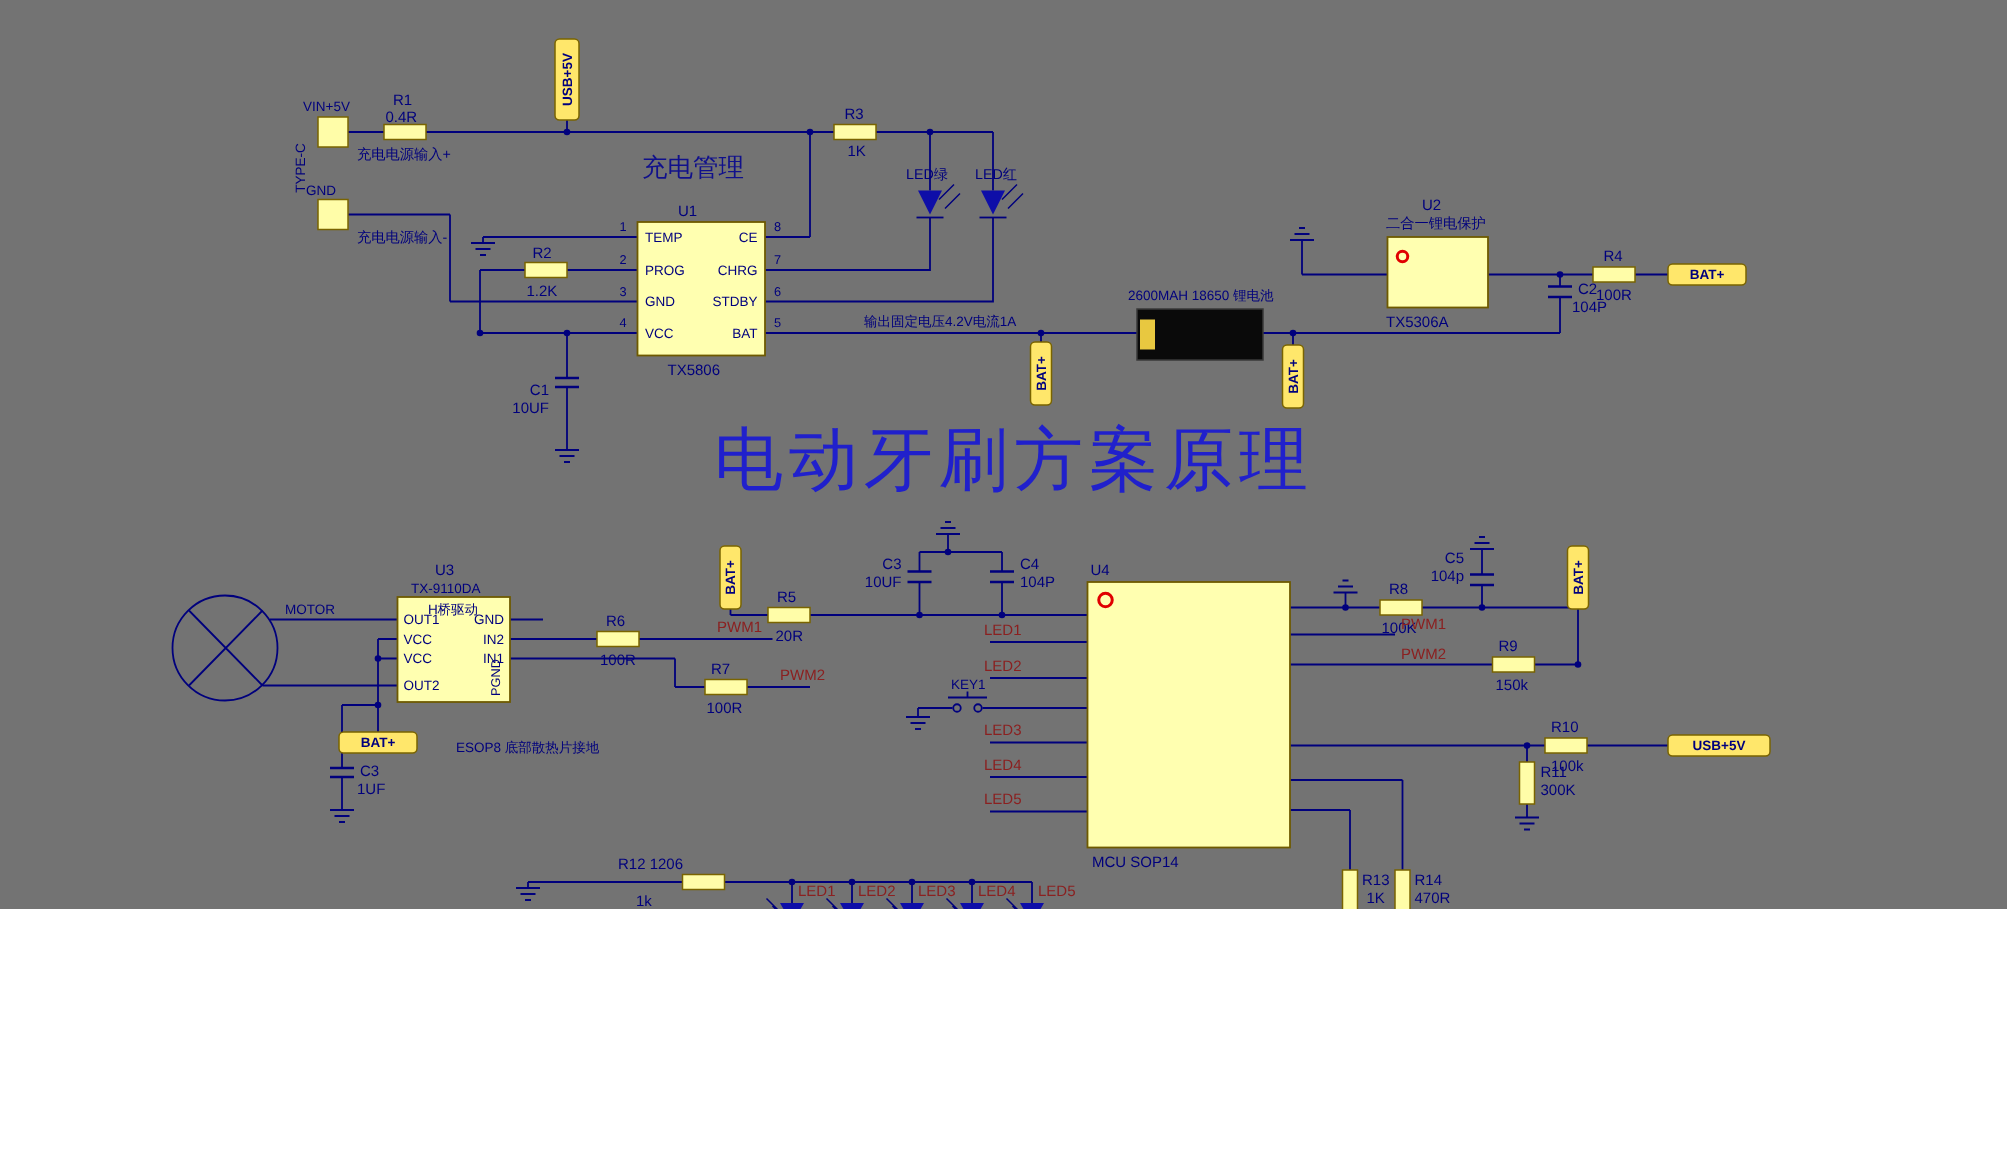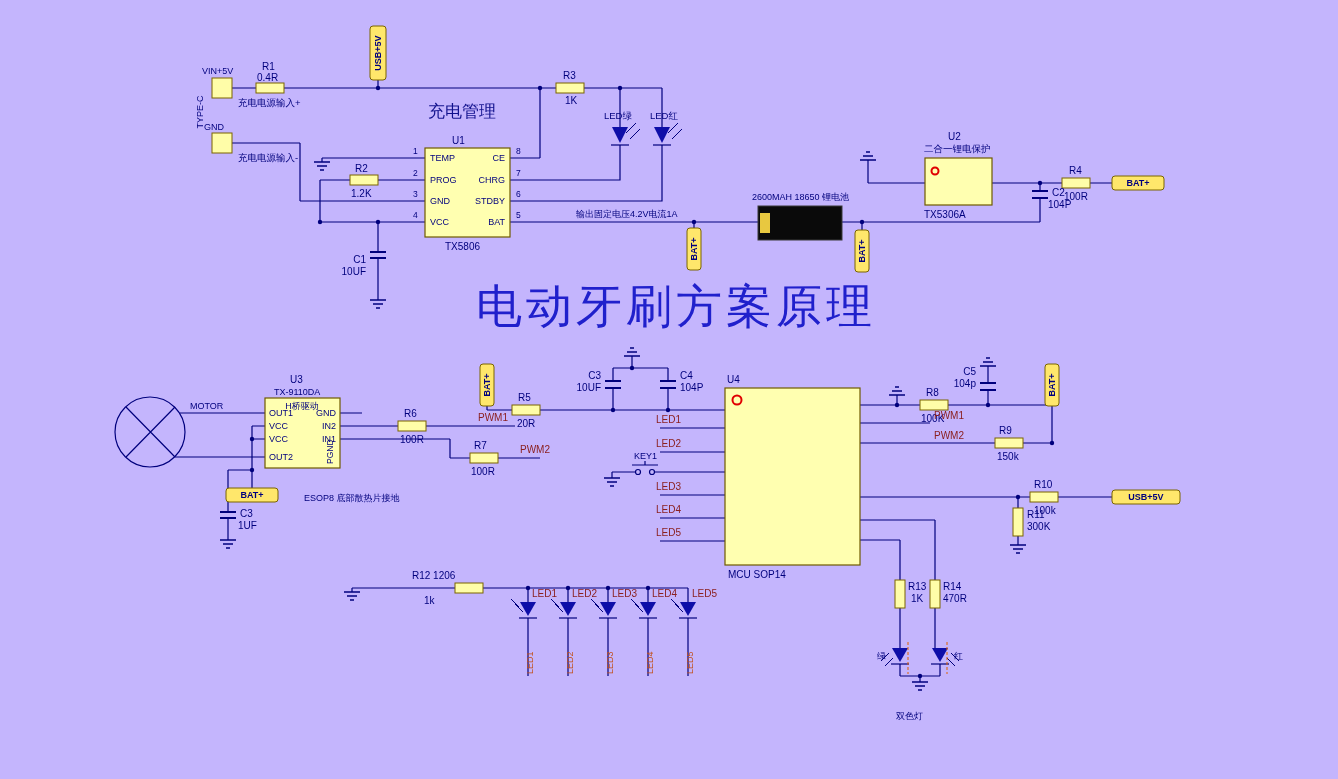--- a/index.html
+++ b/index.html
@@ -1,16 +1,16 @@
 <!DOCTYPE html>
 <html><head>
 <meta charset="utf-8">
 <style>
   html,body{margin:0;padding:0;background:#ffffff;}
-  .canvas{position:relative;width:1338px;height:779px;background:#c4b5fd;overflow:hidden;
+  .canvas{position:relative;width:1338px;height:606px;background:#737373;overflow:hidden;
           font-family:"Liberation Sans", sans-serif;text-decoration:underline;}
   svg{position:absolute;left:0;top:0;}
   .w{stroke:#00007D;stroke-width:1.2;fill:none;}
   .plate{stroke:#00007D;stroke-width:1.8;fill:none;}
   .gndl{stroke:#00007D;stroke-width:1.4;fill:none;}
   .comp{fill:#FFFDA8;stroke:#7A6400;stroke-width:1;}
   .chip{fill:#FFFFB0;stroke:#6E5A00;stroke-width:1.2;}
   .flag{fill:#FFE76B;stroke:#7A6400;stroke-width:1;}
   .led{fill:#0E0EA8;stroke:none;}
   .dot{fill:#00007D;}

